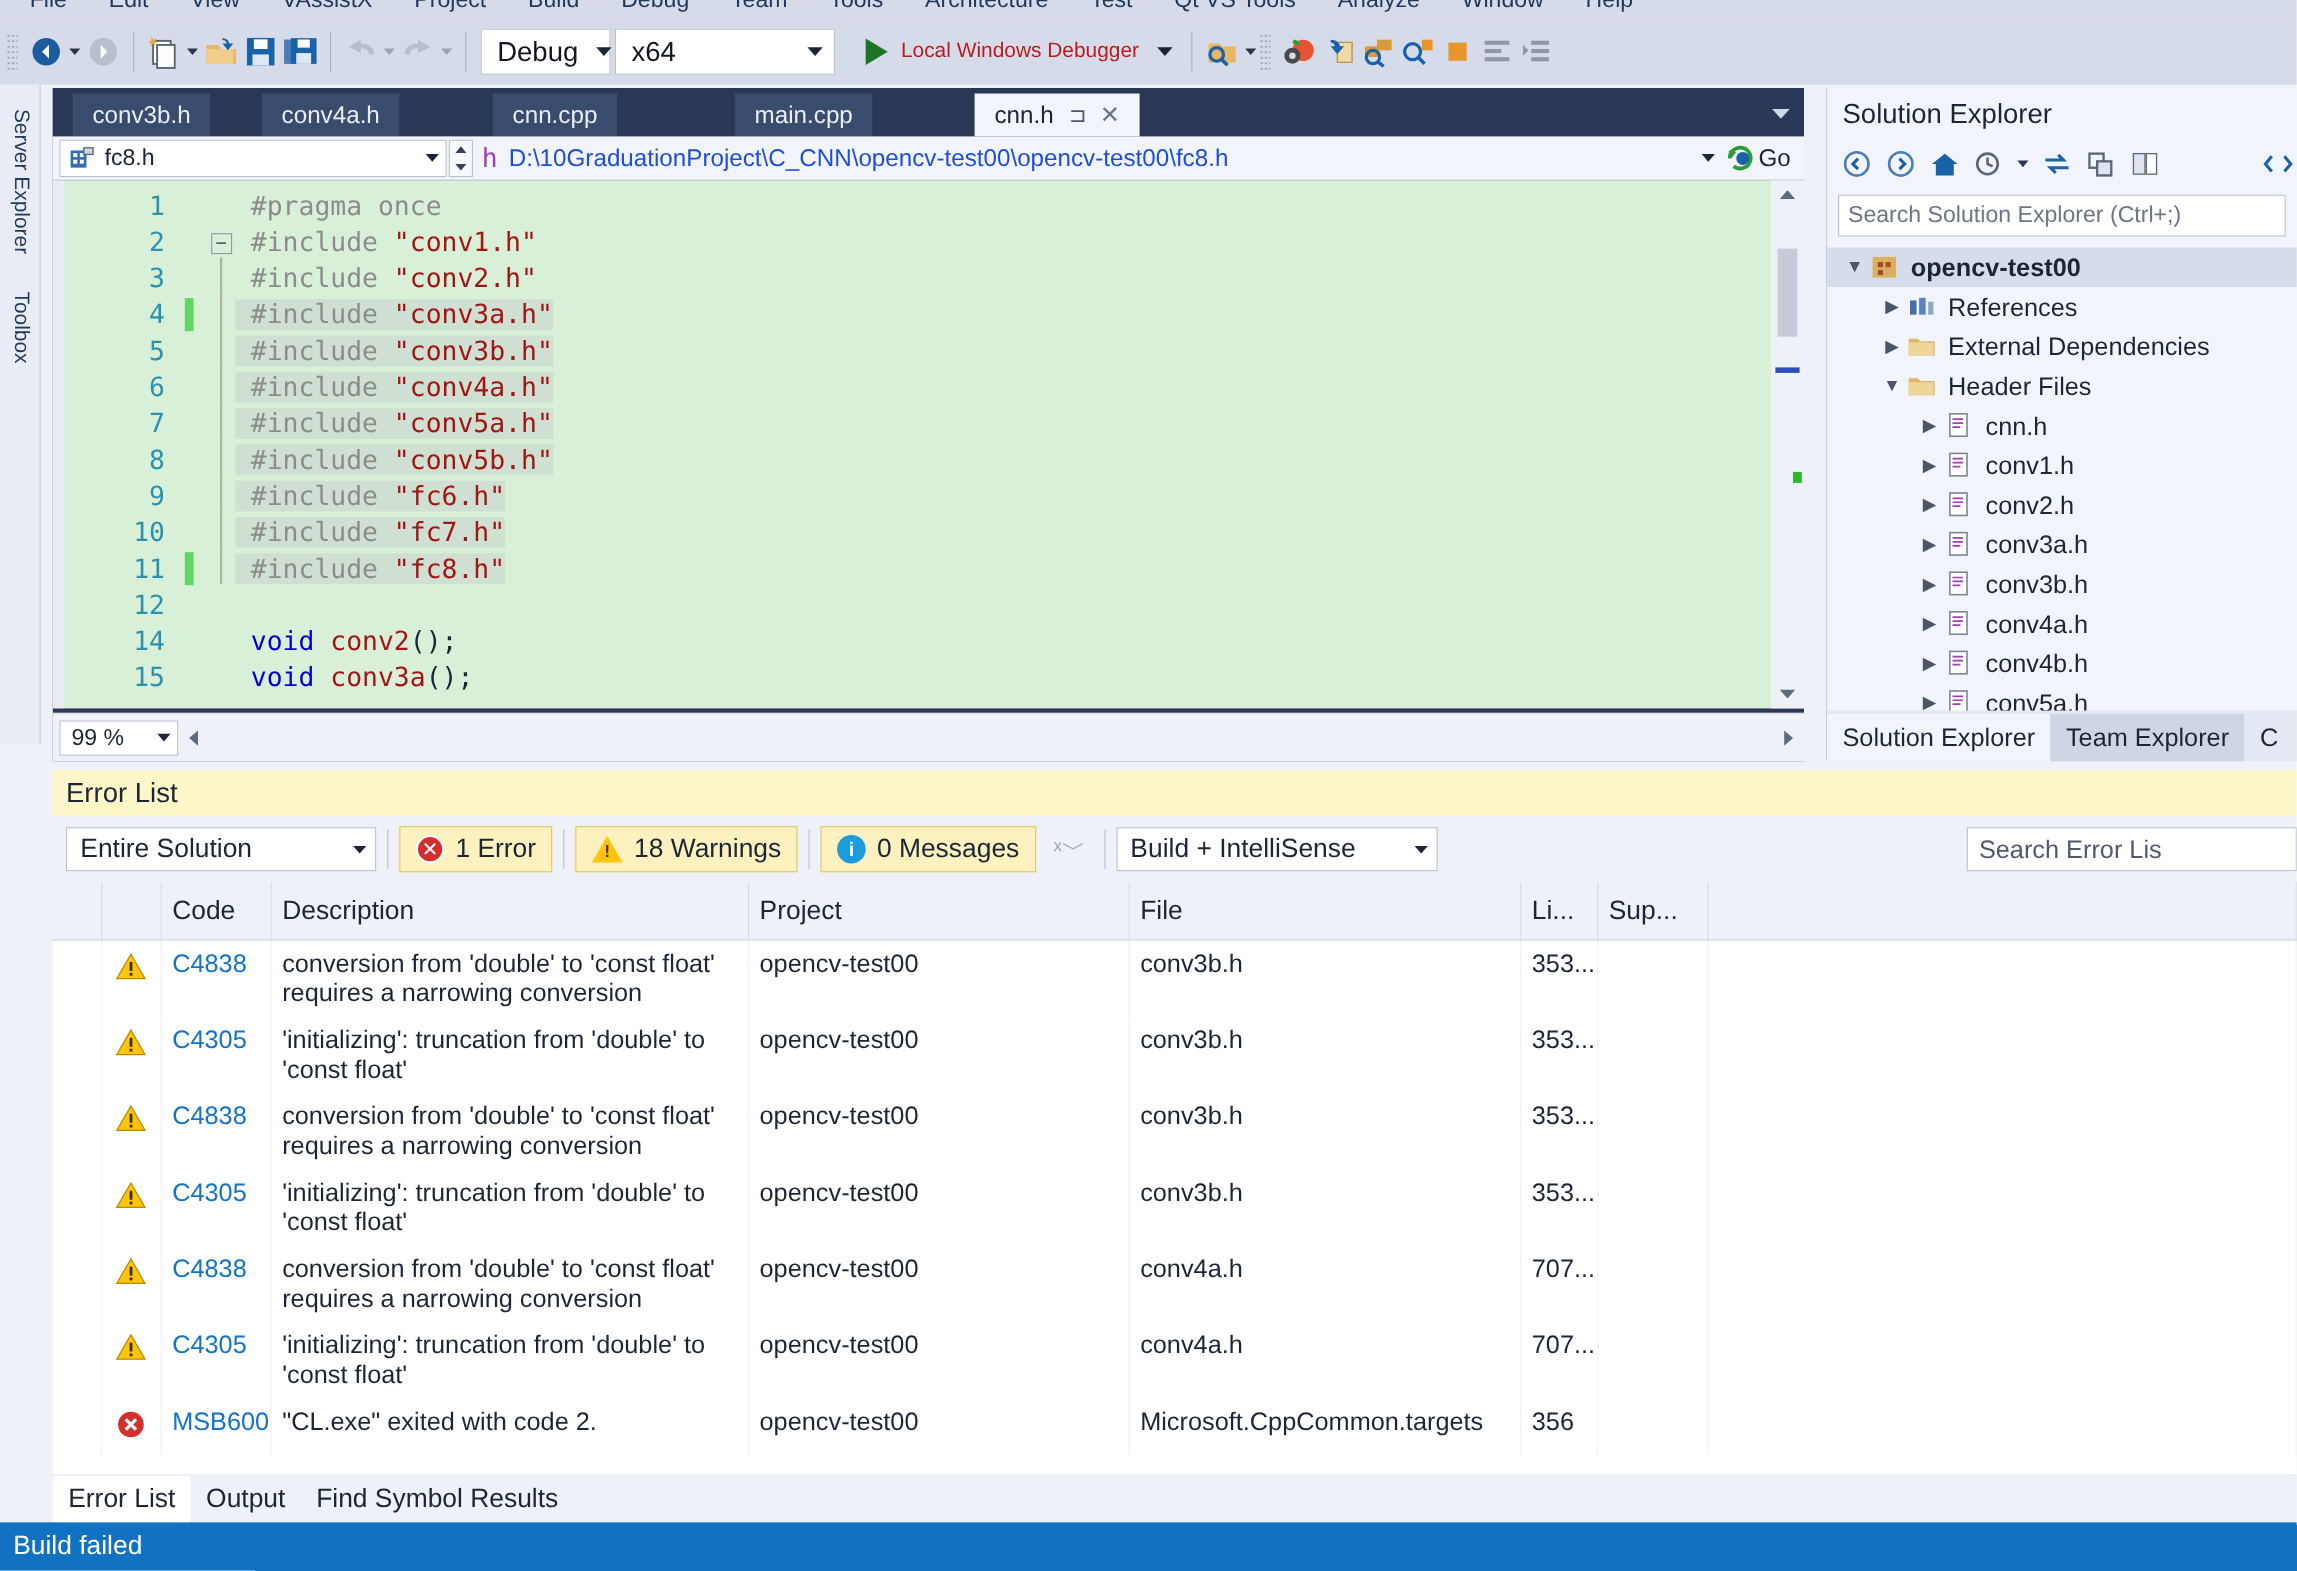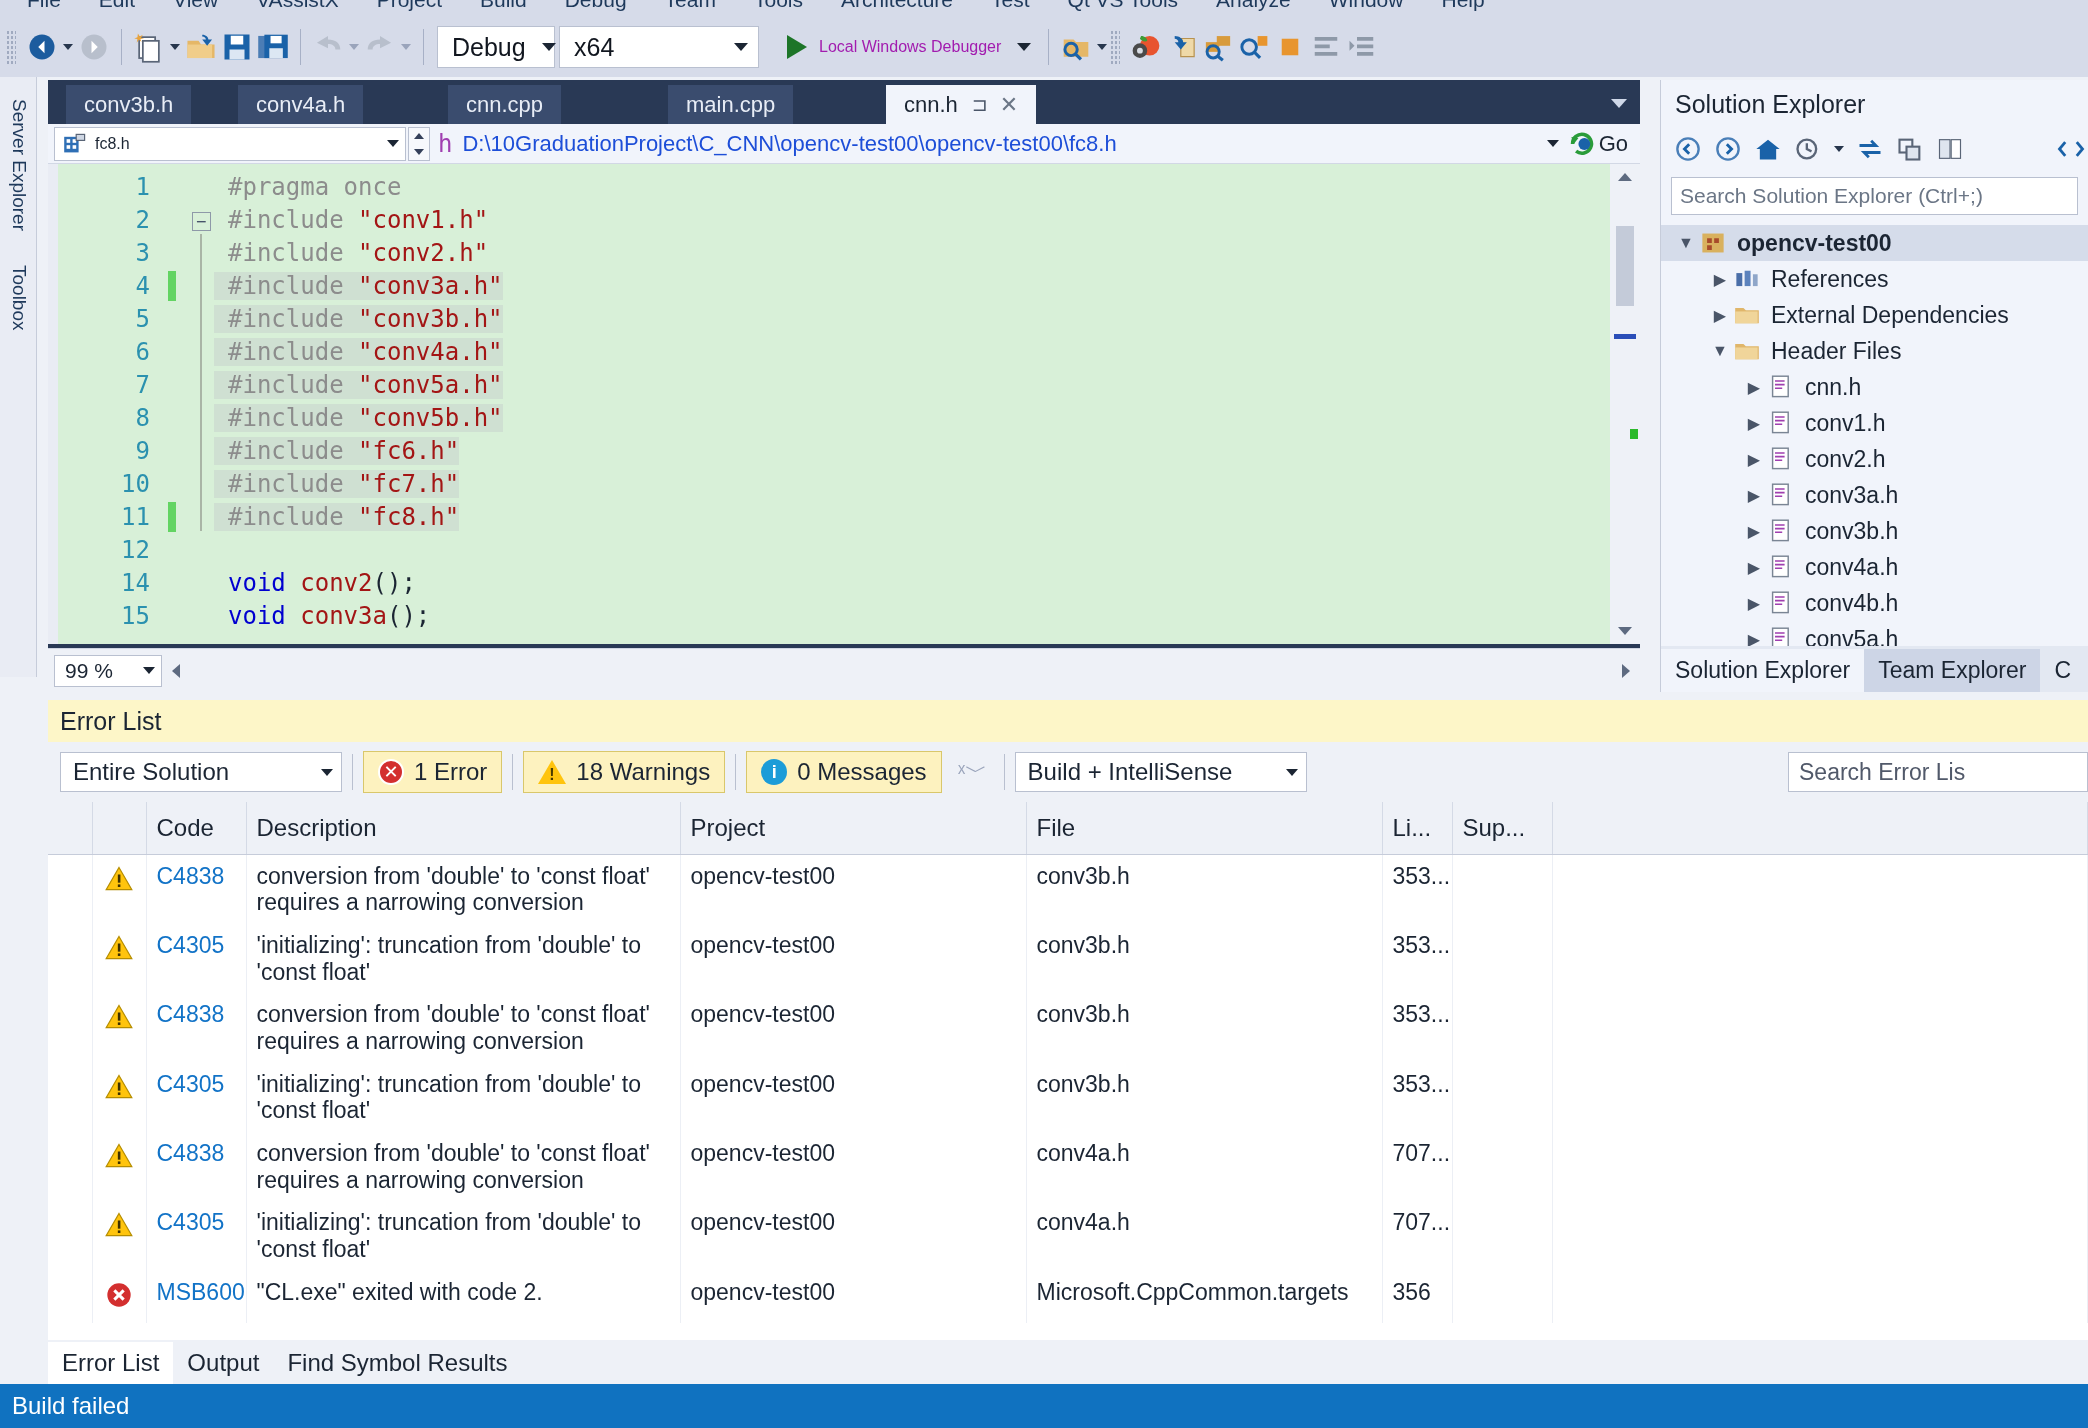--- a/index.html
+++ b/index.html
@@ -43,21 +43,21 @@
   }
   .combo .cval { font-size: 25px; color: #11161f; white-space: nowrap; }
   .combo .carr { margin-left: auto; padding-left: 16px; }
   .combo .carr::after { content: ""; display: block; border-left: 7px solid transparent;
     border-right: 7px solid transparent; border-top: 8px solid #1b2533; }
   .combo.debug { width: 118px; }
   .combo.plat { width: 200px; }
   .run-btn { display: flex; align-items: center; gap: 12px; margin-left: 20px; padding: 0 8px; height: 44px; }
   .play-tri { width: 0; height: 0; border-left: 20px solid #1d7528; border-top: 12px solid transparent;
     border-bottom: 12px solid transparent; }
-  .run-label { font-size: 16px; color: #a21caf; white-space: nowrap; }
+  .run-label { font-size: 19px; color: #b91c1c; white-space: nowrap; }
   .run-caret { border-left: 7px solid transparent; border-right: 7px solid transparent;
     border-top: 8px solid #1b2533; margin-left: 4px; }
 
   
   .leftbar { position: absolute; left: 0; top: 77px; width: 37px; height: 600px; background: #e9ecf4;
     border-right: 1px solid #c6ccda; }
   .vtab { writing-mode: vertical-rl; font-size: 19px; color: #1e395b; padding: 12px 0;
     margin: 10px 0 0 8px; white-space: nowrap; }
 
   
@@ -71,21 +71,21 @@
   .etab .close { margin-left: 12px; font-size: 22px; color: #7f8da6; }
   .tab-overflow { position: absolute; right: 8px; top: 12px; width: 26px; height: 22px;
     display: flex; align-items: center; justify-content: center; }
   .tab-overflow::after { content: ""; border-left: 8px solid transparent; border-right: 8px solid transparent;
     border-top: 9px solid #cfd8e8; }
 
   .navbar { position: absolute; left: 0; top: 44px; width: 1592px; height: 40px; background: #f1f4fb;
     display: flex; align-items: center; border-bottom: 1px solid #d2d8e5; }
   .nav-combo { width: 352px; height: 34px; background: #fff; border: 1px solid #b9c0d0; display: flex;
     align-items: center; padding: 0 6px 0 8px; margin-left: 6px; }
-  .nav-combo .txt { font-size: 16px; color: #1b2533; margin-left: 8px; }
+  .nav-combo .txt { font-size: 21px; color: #1b2533; margin-left: 8px; }
   .nav-combo .arr { margin-left: auto; border-left: 6px solid transparent; border-right: 6px solid transparent;
     border-top: 7px solid #1b2533; }
   .spinner { width: 22px; height: 34px; border: 1px solid #b9c0d0; background: #f6f8fc; margin-left: 2px;
     display: flex; flex-direction: column; align-items: center; justify-content: space-around; }
   .spinner i { width: 0; height: 0; border-left: 5px solid transparent; border-right: 5px solid transparent; }
   .spinner i.up { border-bottom: 6px solid #34405a; }
   .spinner i.dn { border-top: 6px solid #34405a; }
   .path-box { flex: 1; height: 34px; display: flex; align-items: center; margin-left: 8px; }
   .path-txt { font-size: 22px; color: #1d4ed8; white-space: nowrap; }
   .path-arr { margin-left: auto; border-left: 6px solid transparent; border-right: 6px solid transparent;

